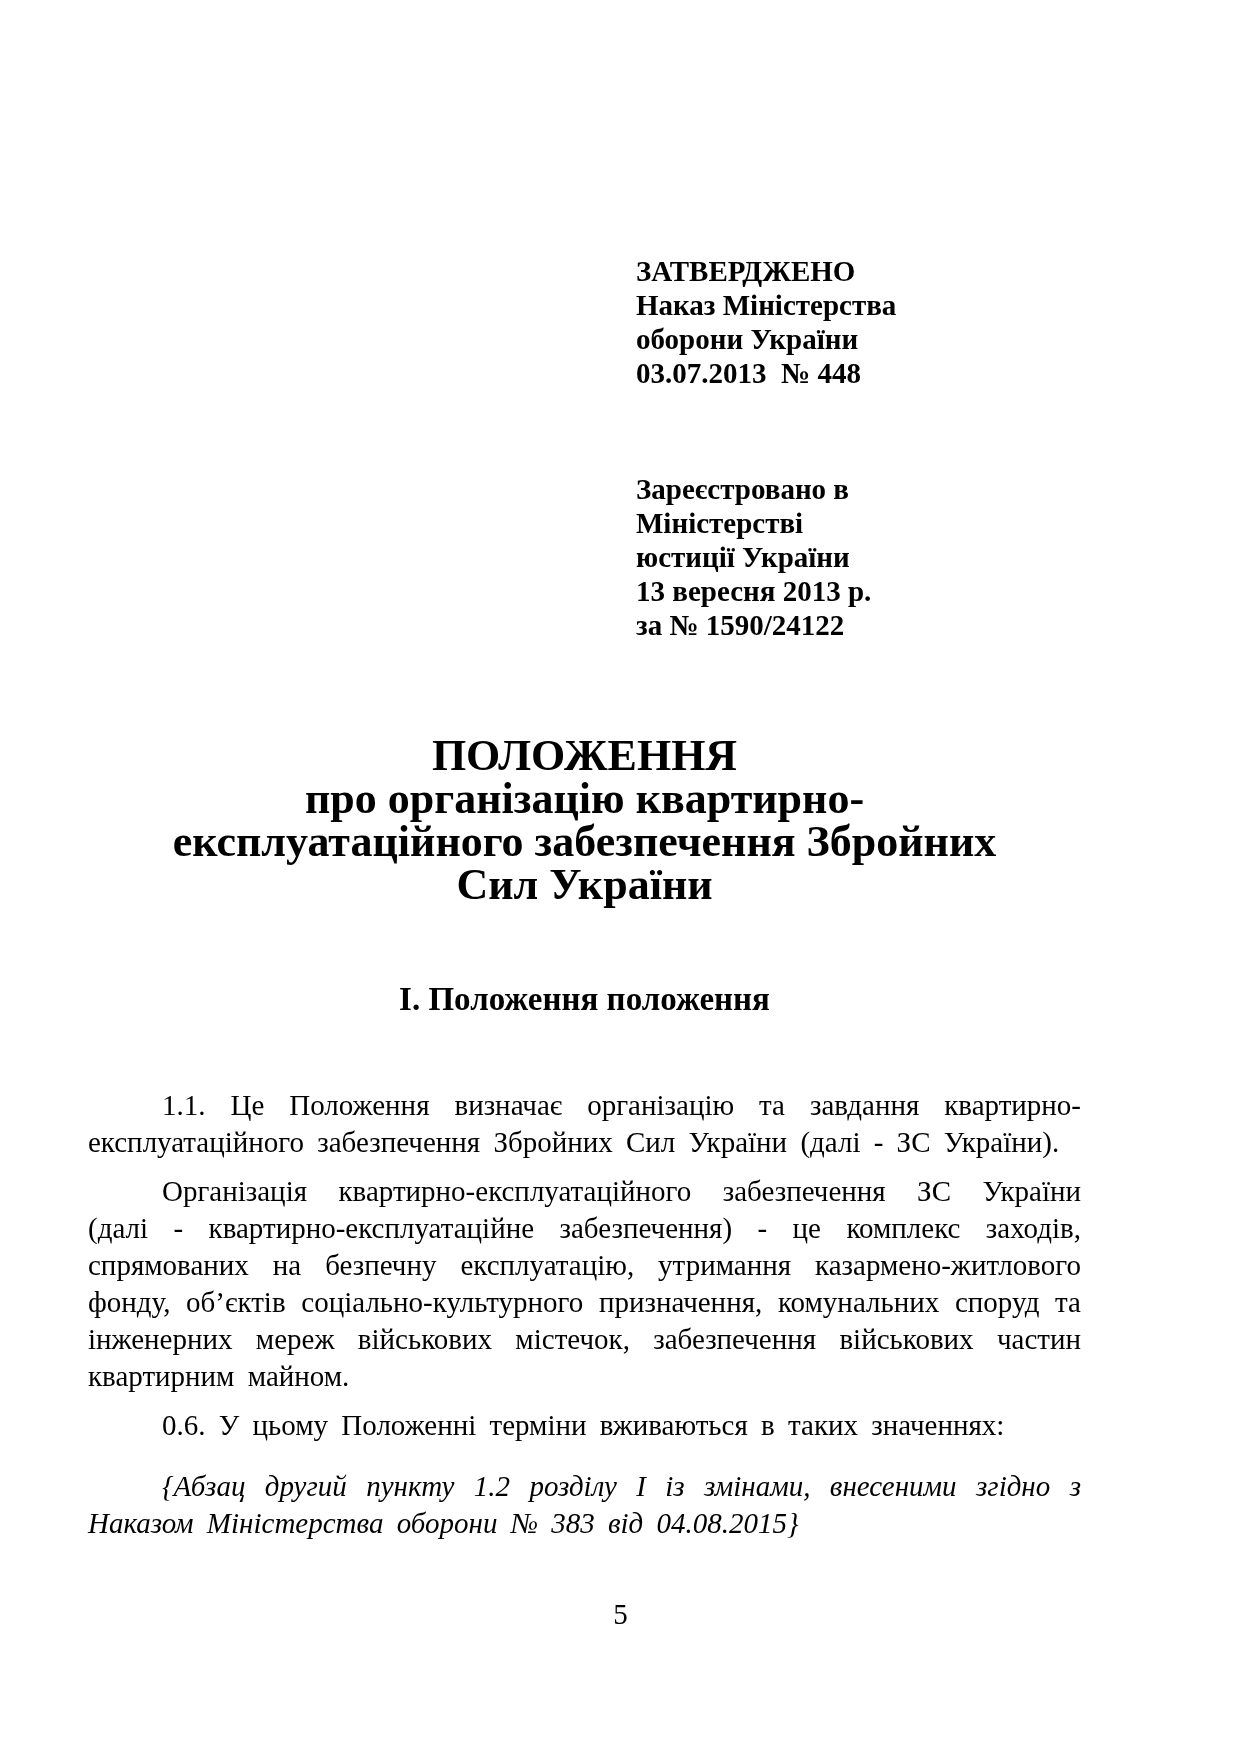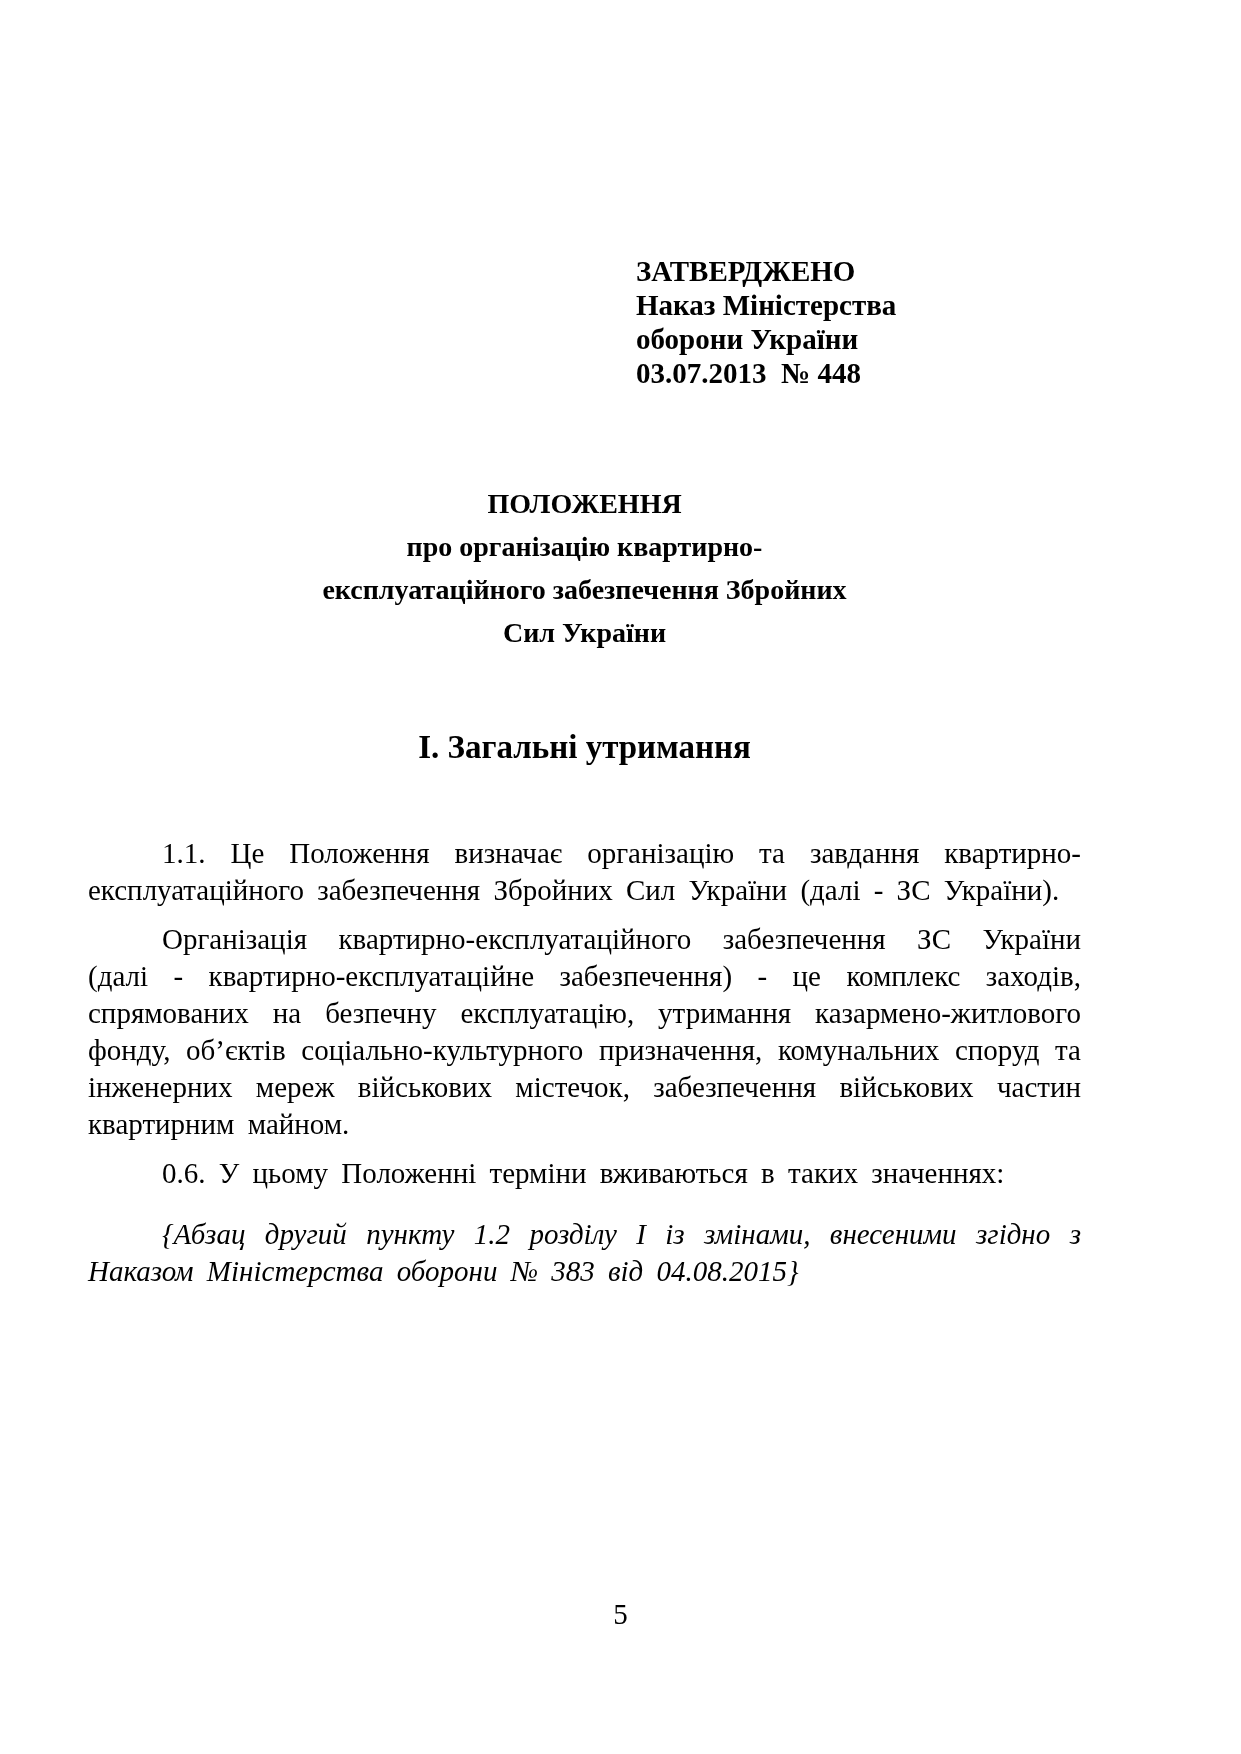--- a/index.html
+++ b/index.html
@@ -30,21 +30,21 @@
   }
   .approval-par + .approval-par {
     margin-top: 14px;
   }
 
   
   .doc-title {
     margin: 24px 0 0 0;
     text-align: center;
     font-weight: bold;
-    font-size: 28px;
+    font-size: 44px;
     line-height: 43px;
     white-space: pre-line;
   }
 
   
   .section-heading {
     margin: 73px 0 0 0;
     text-align: center;
     font-weight: bold;
     font-size: 33px;
@@ -82,28 +82,33 @@
 </head>
 <body>
 
 <div class="page">
 
   <div class="approval">
     <div class="approval-par">ЗАТВЕРДЖЕНО
 Наказ Міністерства
 оборони України
 03.07.2013  № 448</div>
+    <div class="approval-par">Зареєстровано в
+Міністерстві
+юстиції України
+13 вересня 2013 р.
+за № 1590/24122</div>
   </div>
 
   <h1 class="doc-title">ПОЛОЖЕННЯ
 про організацію квартирно-
 експлуатаційного забезпечення Збройних
 Сил України</h1>
 
-  <h2 class="section-heading">І. Загальні утримання</h2>
+  <h2 class="section-heading">І. Положення положення</h2>
 
   <p class="body-par first">1.1. Це Положення визначає організацію та завдання квартирно-експлуатаційного забезпечення Збройних Сил України (далі - ЗС України).</p>
 
   <p class="body-par">Організація квартирно-експлуатаційного забезпечення ЗС України (далі - квартирно-експлуатаційне забезпечення) - це комплекс заходів, спрямованих на безпечну експлуатацію, утримання казармено-житлового фонду, об’єктів соціально-культурного призначення, комунальних споруд та інженерних мереж військових містечок, забезпечення військових частин квартирним майном.</p>
 
   <p class="body-par">0.6. У цьому Положенні терміни вживаються в таких значеннях:</p>
 
 
   <p class="body-par note">{Абзац другий пункту 1.2 розділу І із змінами, внесеними згідно з Наказом Міністерства оборони № 383 від 04.08.2015}</p>
 

